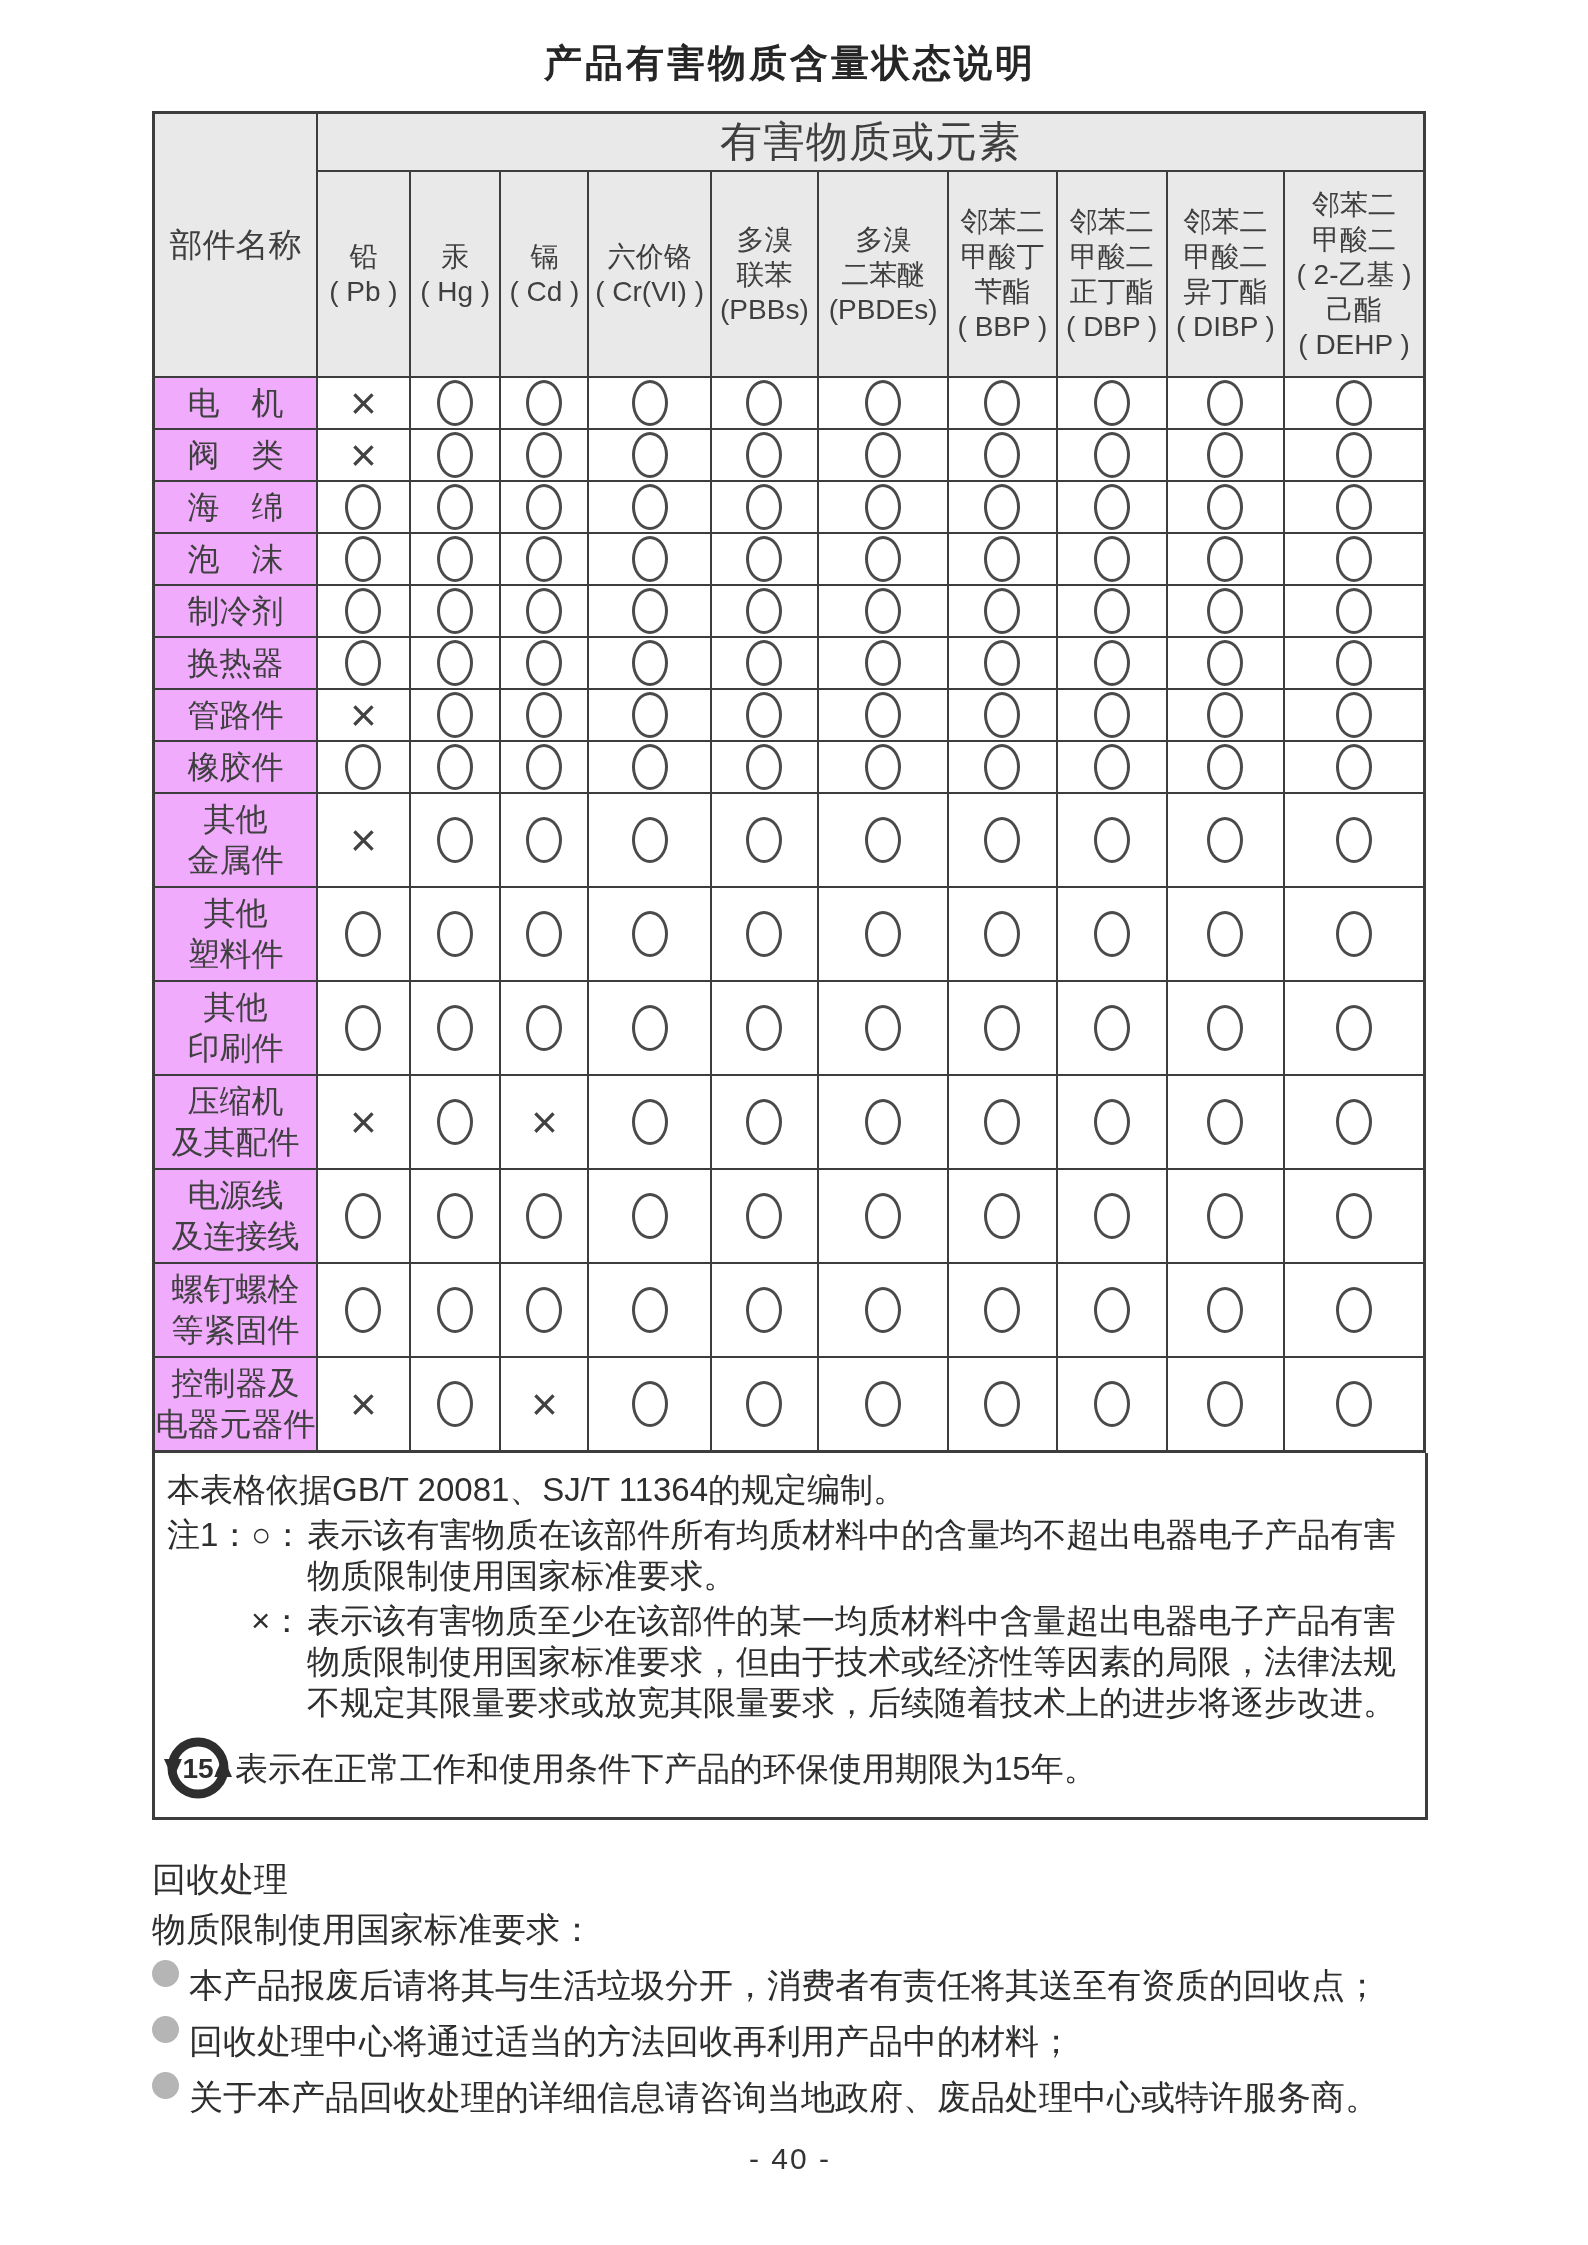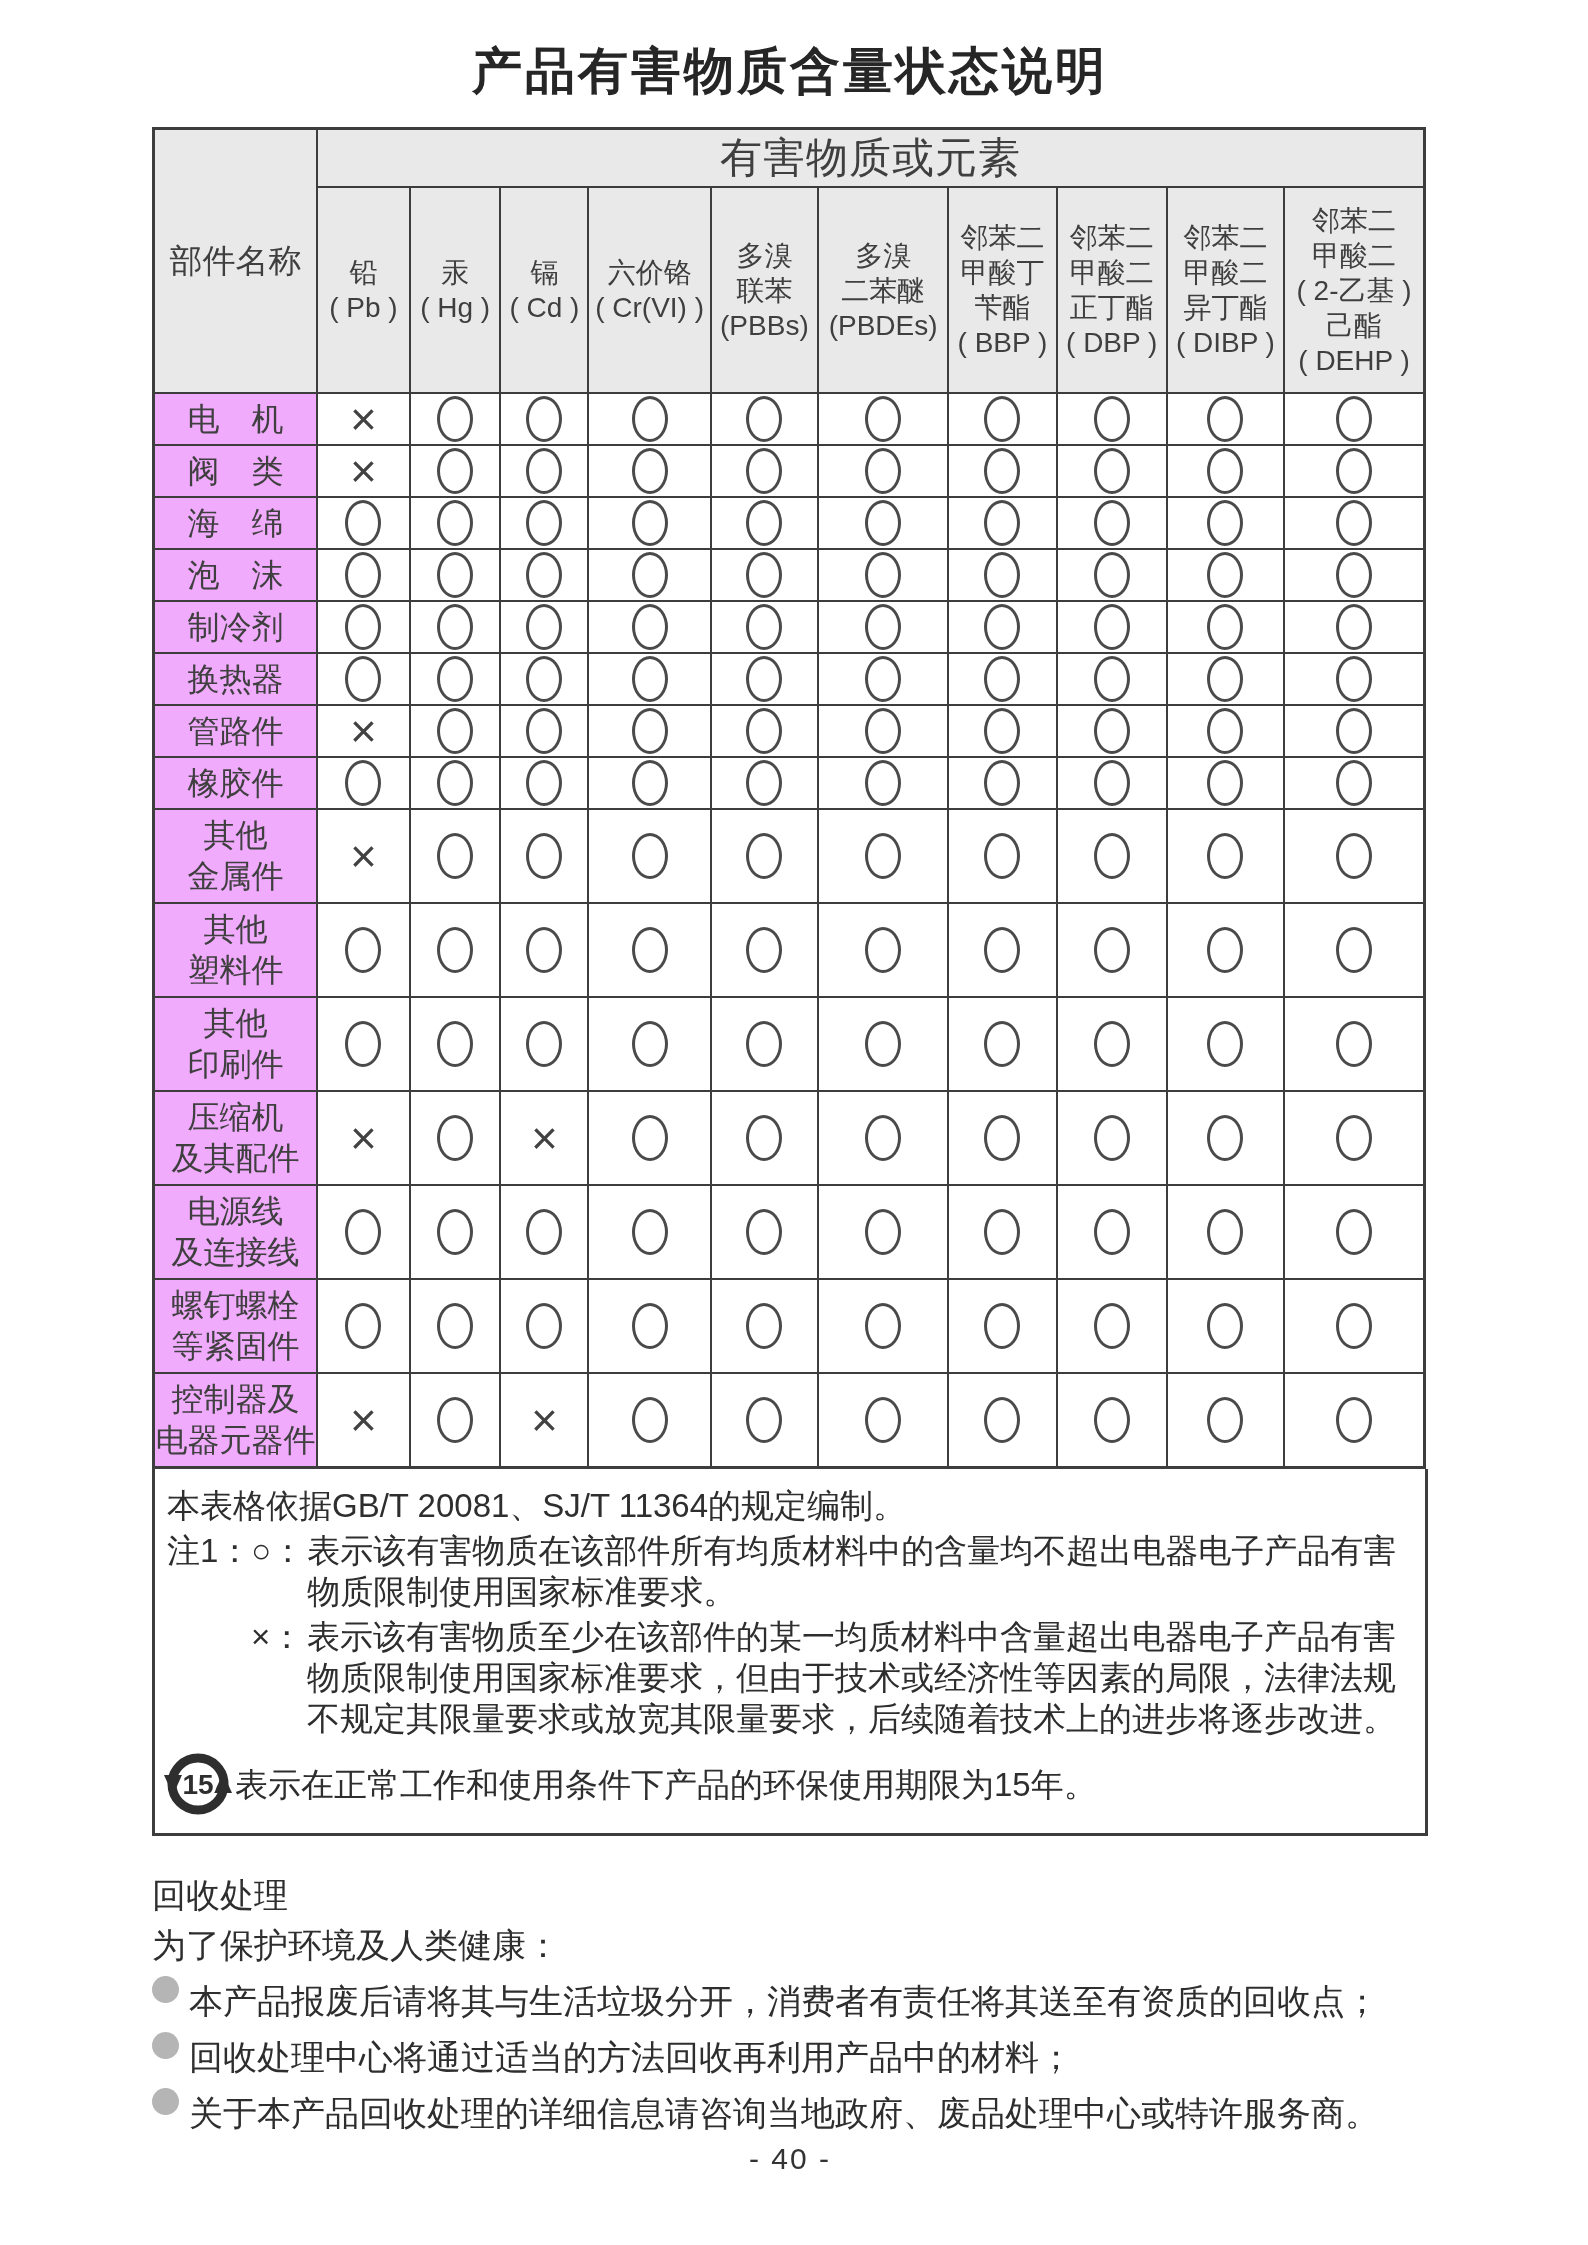--- a/index.html
+++ b/index.html
@@ -5,21 +5,21 @@
   html,body{margin:0;padding:0;background:#ffffff;}
   body{
     width:1588px;height:2245px;position:relative;
     font-family:"Liberation Sans","DejaVu Sans",sans-serif;
     color:#303030;
     -webkit-font-smoothing:antialiased;
   }
   .content{position:absolute;left:152px;top:0;width:1276px;}
   .doc-title{
     margin:38px 0 22px 0;width:1276px;text-align:center;
-    font-size:50px;font-weight:bold;letter-spacing:3px;color:#262626;
+    font-size:38px;font-weight:bold;letter-spacing:3px;color:#262626;
   }
   table.haz{
     border-collapse:collapse;table-layout:fixed;width:1274px;
     border:3px solid #3d3d3d;
   }
   table.haz th,table.haz td{
     border:2px solid #3d3d3d;padding:0;margin:0;
     text-align:center;vertical-align:middle;
   }
   table.haz thead th{background:#e9e9e9;font-weight:normal;color:#3f3f3f;}
@@ -357,21 +357,21 @@
           <text x="35" y="45" text-anchor="middle" font-size="28" font-weight="bold" fill="#ffffff" stroke="#ffffff" stroke-width="6" paint-order="stroke">15</text>
           <text x="35" y="45" text-anchor="middle" font-size="28" font-weight="bold" fill="#2e2e2e">15</text>
         </svg>
       </span>
       <span class="ntext">表示在正常工作和使用条件下产品的环保使用期限为15年。</span>
     </div>
   </div>
 
   <div class="recycle">
     <div class="heading">回收处理</div>
-    <div>为了保护环境及人类健康：</div>
+    <div>物质限制使用国家标准要求：</div>
     <div class="bullet-line">
       <span class="bullet-dot"></span>
       <span>本产品报废后请将其与生活垃圾分开，消费者有责任将其送至有资质的回收点；</span>
     </div>
     <div class="bullet-line">
       <span class="bullet-dot"></span>
       <span>回收处理中心将通过适当的方法回收再利用产品中的材料；</span>
     </div>
     <div class="bullet-line">
       <span class="bullet-dot"></span>

